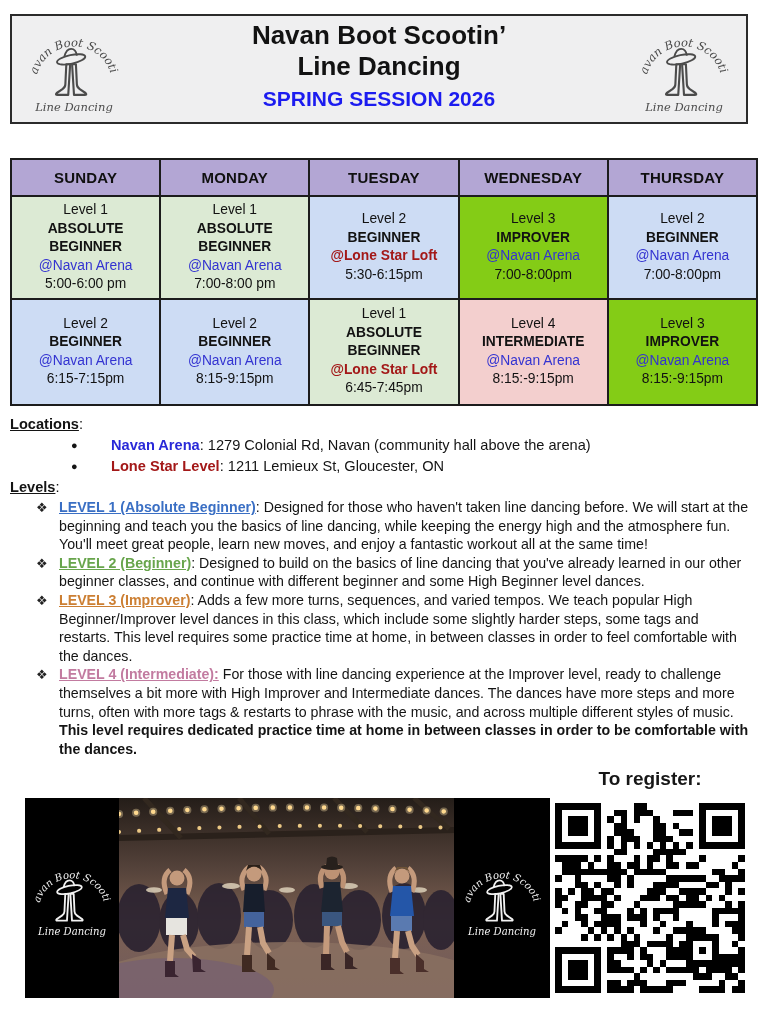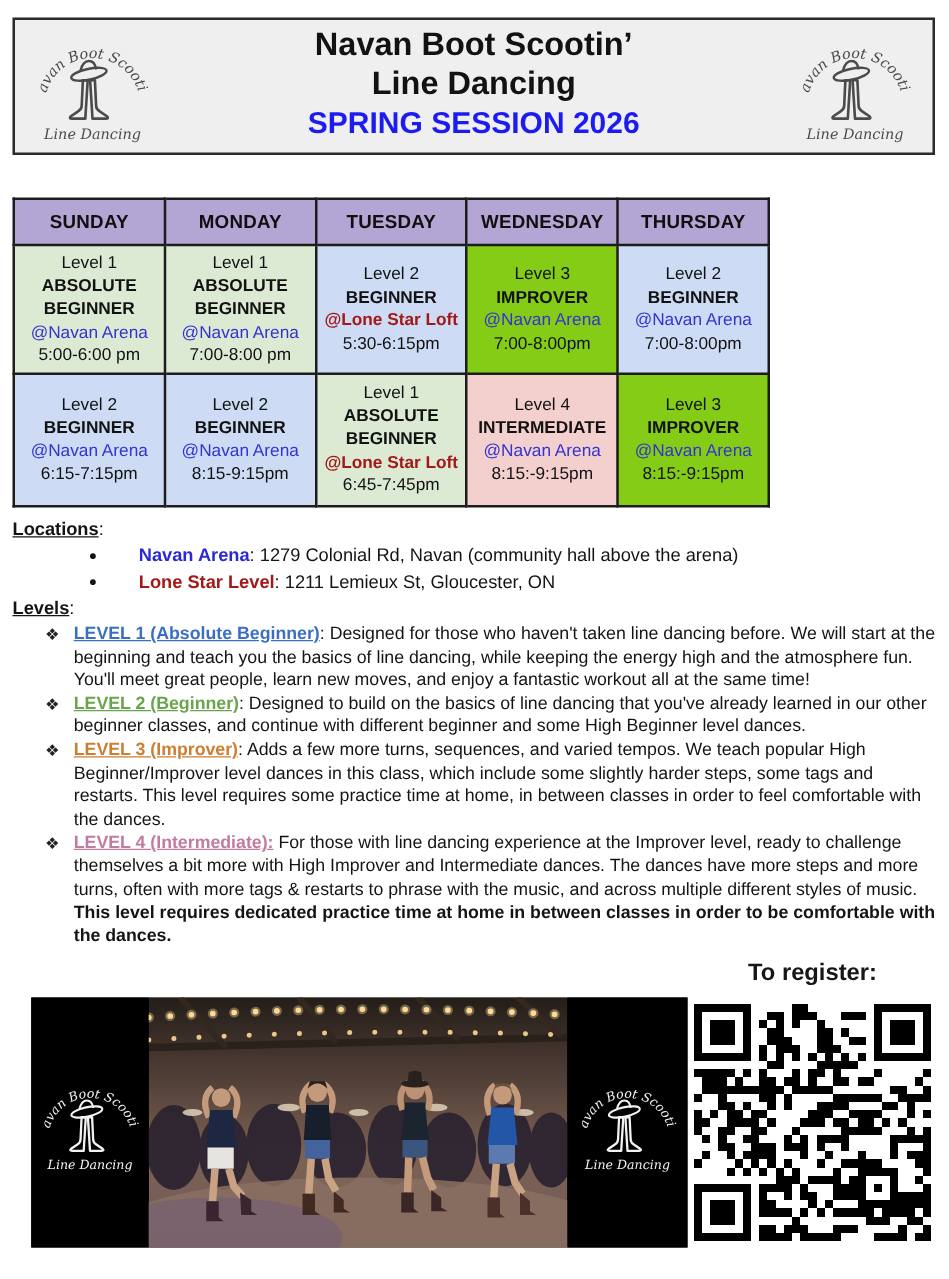--- a/index.html
+++ b/index.html
@@ -7,24 +7,24 @@
   body { width:759px; height:1023px; font-family:"Liberation Sans", sans-serif; color:#141414; }
   .page { position:relative; width:759px; height:1023px; overflow:hidden; background:#fff; }
 
   
   .header-box { position:absolute; left:10px; top:14px; width:738px; height:110px;
     background:#efeff0; border:2px solid #2b2b2b; display:flex; align-items:center;
     justify-content:space-between; padding:0 14px; }
   .logo { width:96px; height:96px; color:#4b4b4b; flex:0 0 auto; }
   .titles { flex:1; text-align:center; padding-bottom:2px; }
   .title-line { font-weight:bold; font-size:26px; line-height:31px; color:#121212; }
-  .title-session { font-weight:bold; font-size:24px; line-height:34px; color:#1c1cf0; }
+  .title-session { font-weight:bold; font-size:21px; line-height:34px; color:#1c1cf0; }
 
   
-  table.schedule { position:absolute; left:10px; top:158px; width:606px;
+  table.schedule { position:absolute; left:10px; top:158px; width:748px;
     border-collapse:collapse; table-layout:fixed; }
   table.schedule th, table.schedule td { border:2px solid #1c1c1c; }
   table.schedule th { background:#b3a6d4; height:37px; font-size:15px; font-weight:bold;
     letter-spacing:.2px; color:#101010; }
   table.schedule td { text-align:center; vertical-align:middle; font-size:13.8px;
     line-height:18.5px; padding:4px 3px; color:#121212; }
   tr.row1 td { height:95px; }
   tr.row2 td { height:106px; }
   .bg-green { background:#dcead4; }
   .bg-blue  { background:#cddcf4; }

